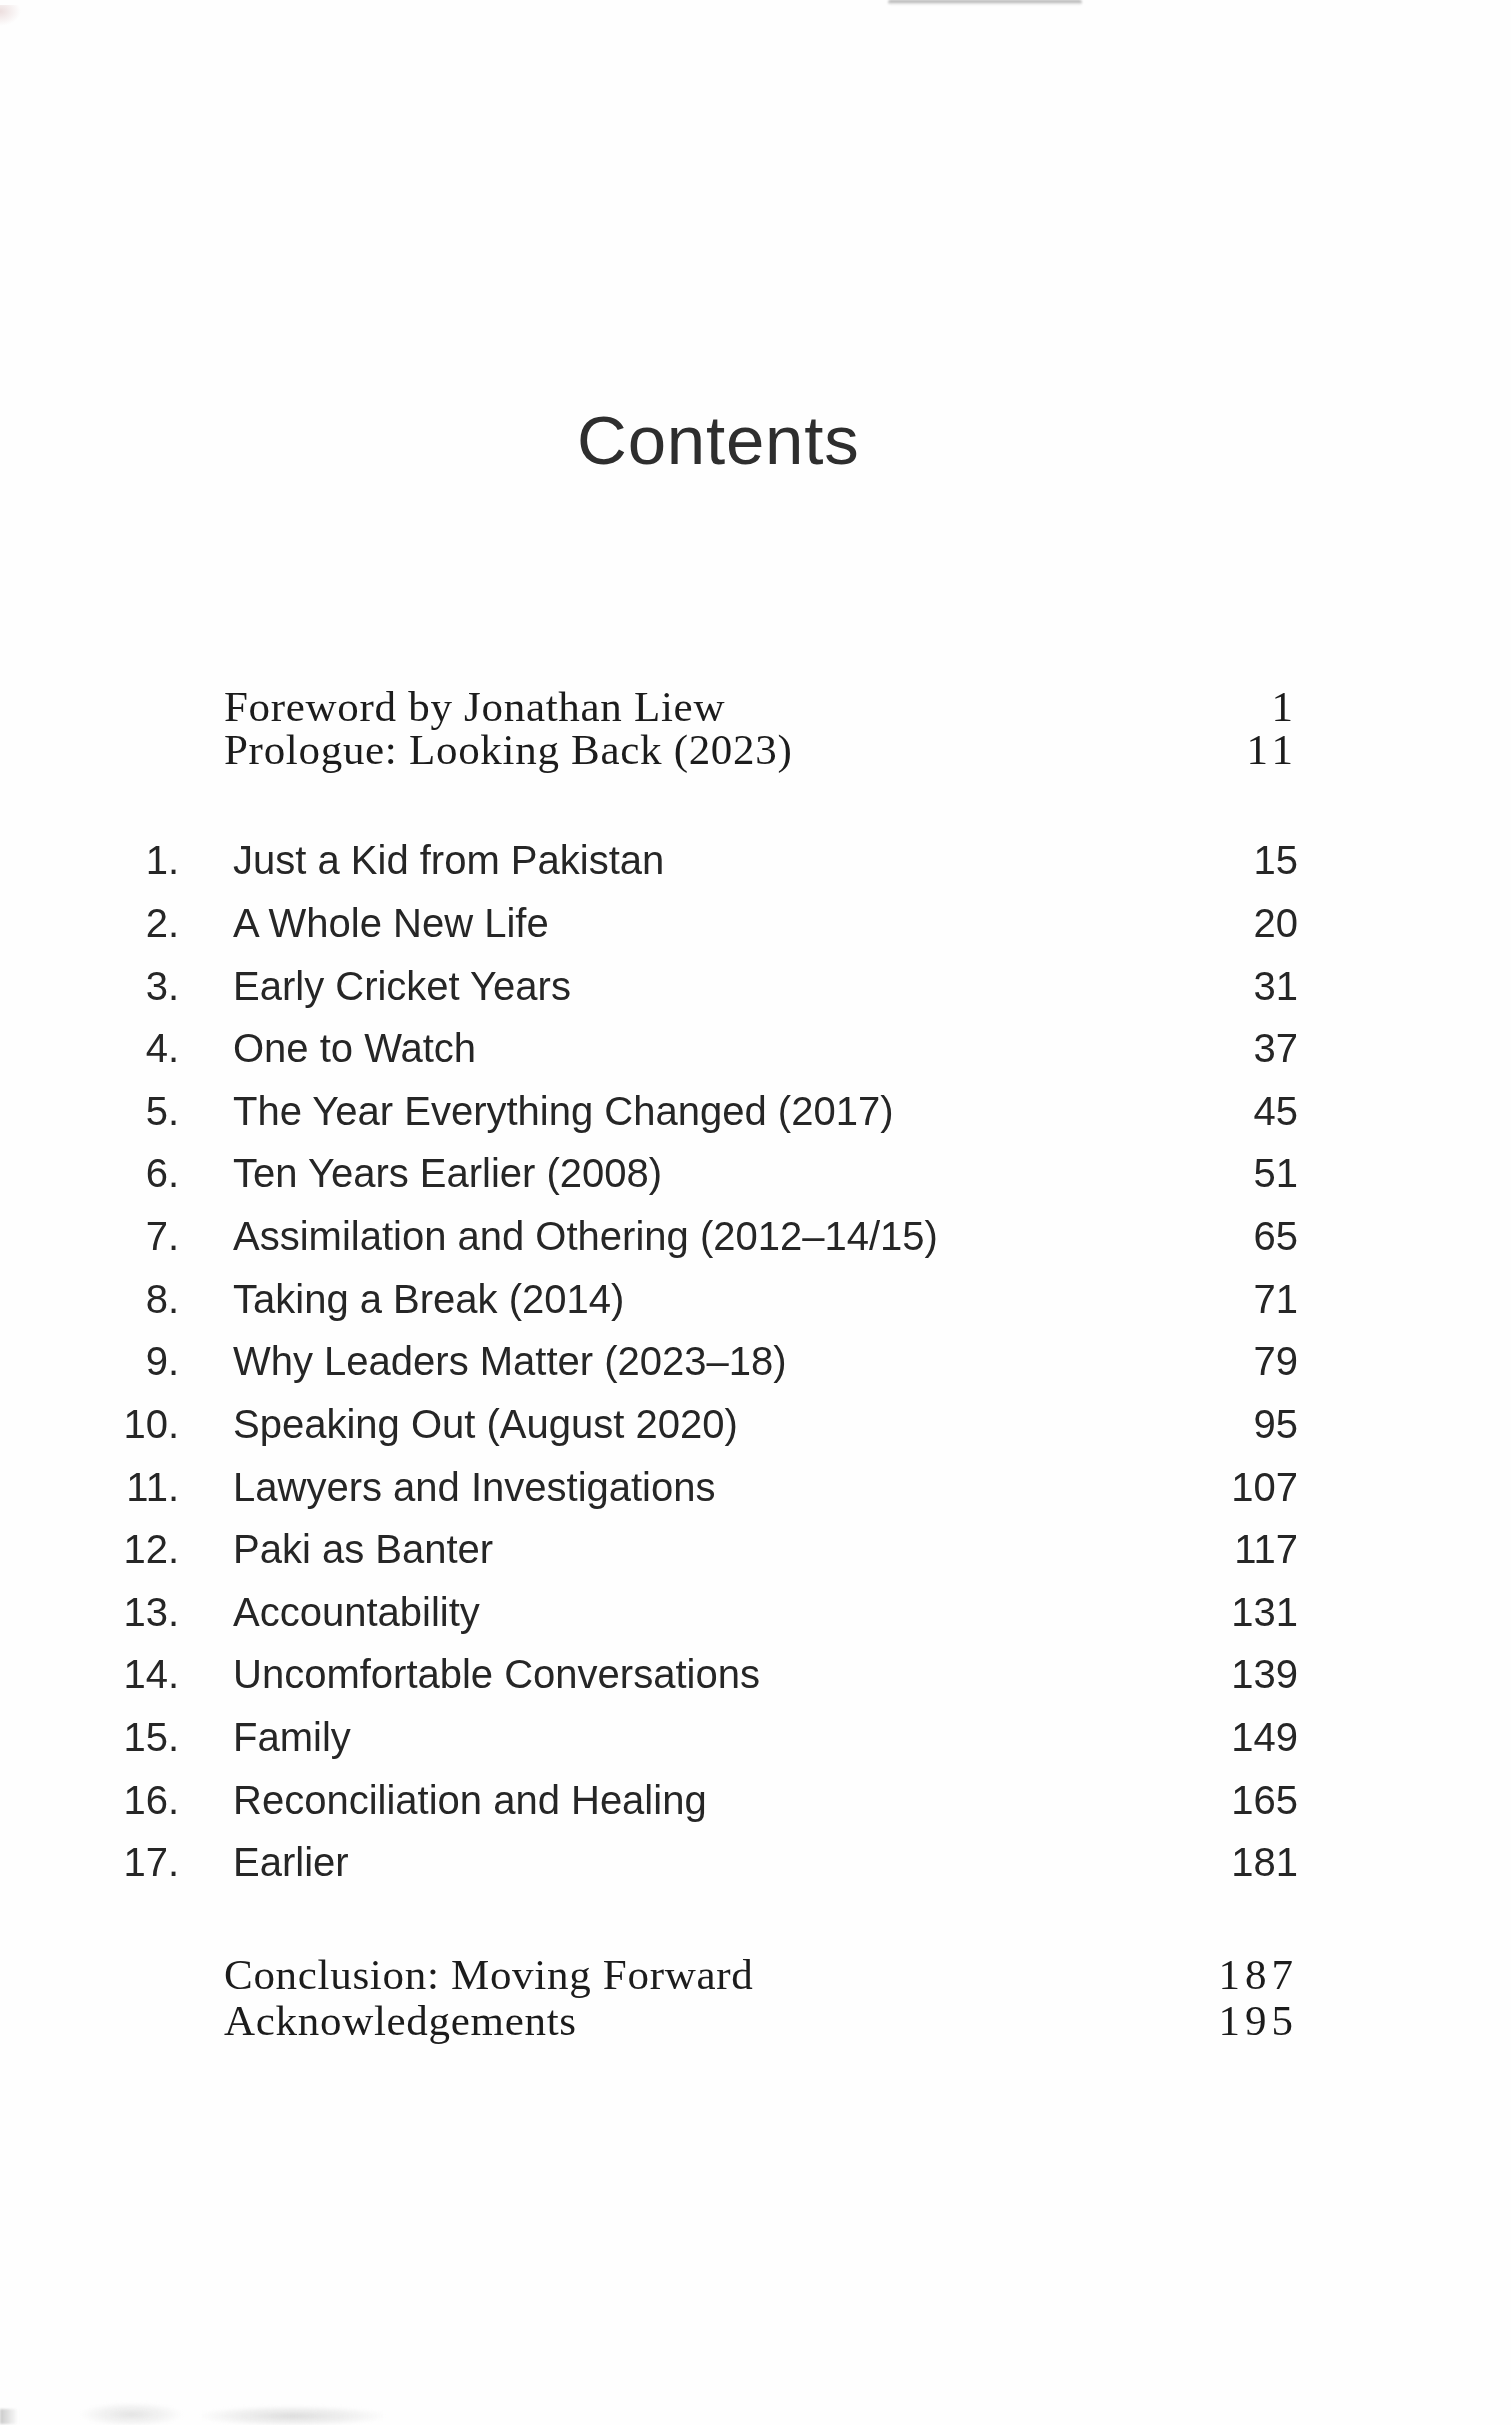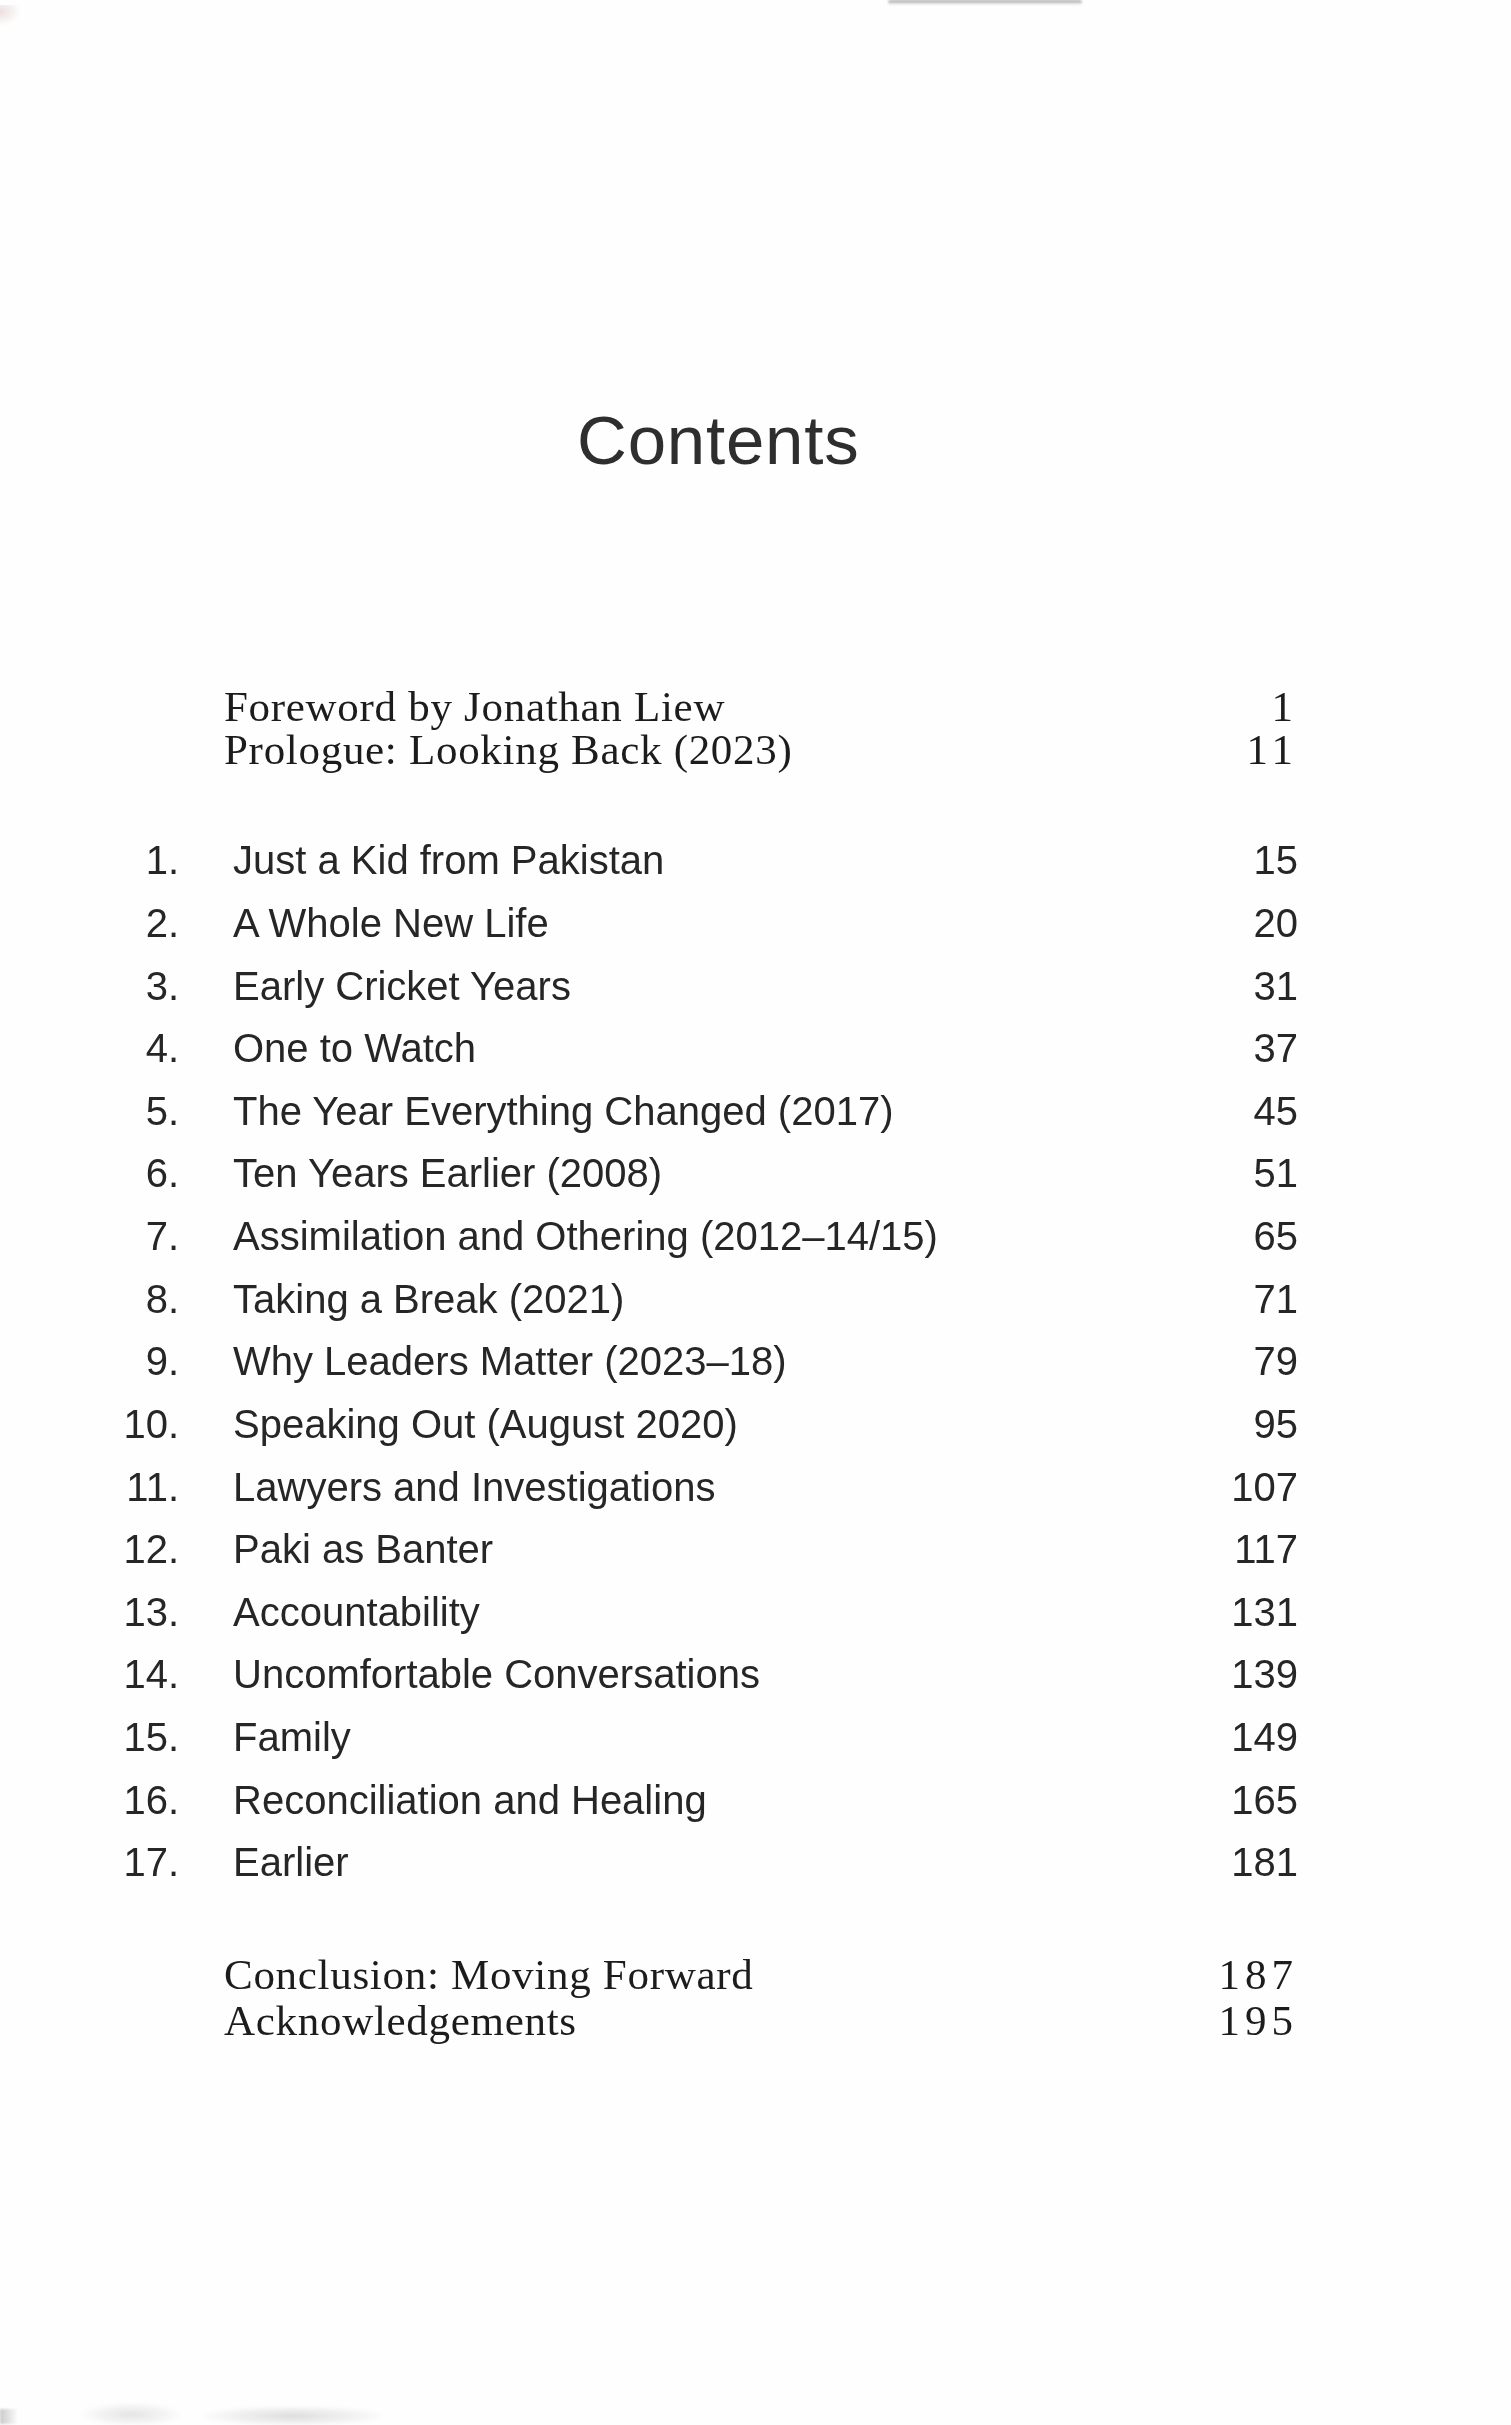--- a/index.html
+++ b/index.html
@@ -115,21 +115,21 @@
         <span class="ch-title">Ten Years Earlier (2008)</span>
         <span class="page-num">51</span>
       </div>
       <div class="row sans-row" style="top: 1216px;">
         <span class="num">7.</span>
         <span class="ch-title">Assimilation and Othering (2012–14/15)</span>
         <span class="page-num">65</span>
       </div>
       <div class="row sans-row" style="top: 1279px;">
         <span class="num">8.</span>
-        <span class="ch-title">Taking a Break (2021)</span>
+        <span class="ch-title">Taking a Break (2014)</span>
         <span class="page-num">71</span>
       </div>
       <div class="row sans-row" style="top: 1341px;">
         <span class="num">9.</span>
         <span class="ch-title">Why Leaders Matter (2023–18)</span>
         <span class="page-num">79</span>
       </div>
       <div class="row sans-row" style="top: 1404px;">
         <span class="num">10.</span>
         <span class="ch-title">Speaking Out (August 2020)</span>

